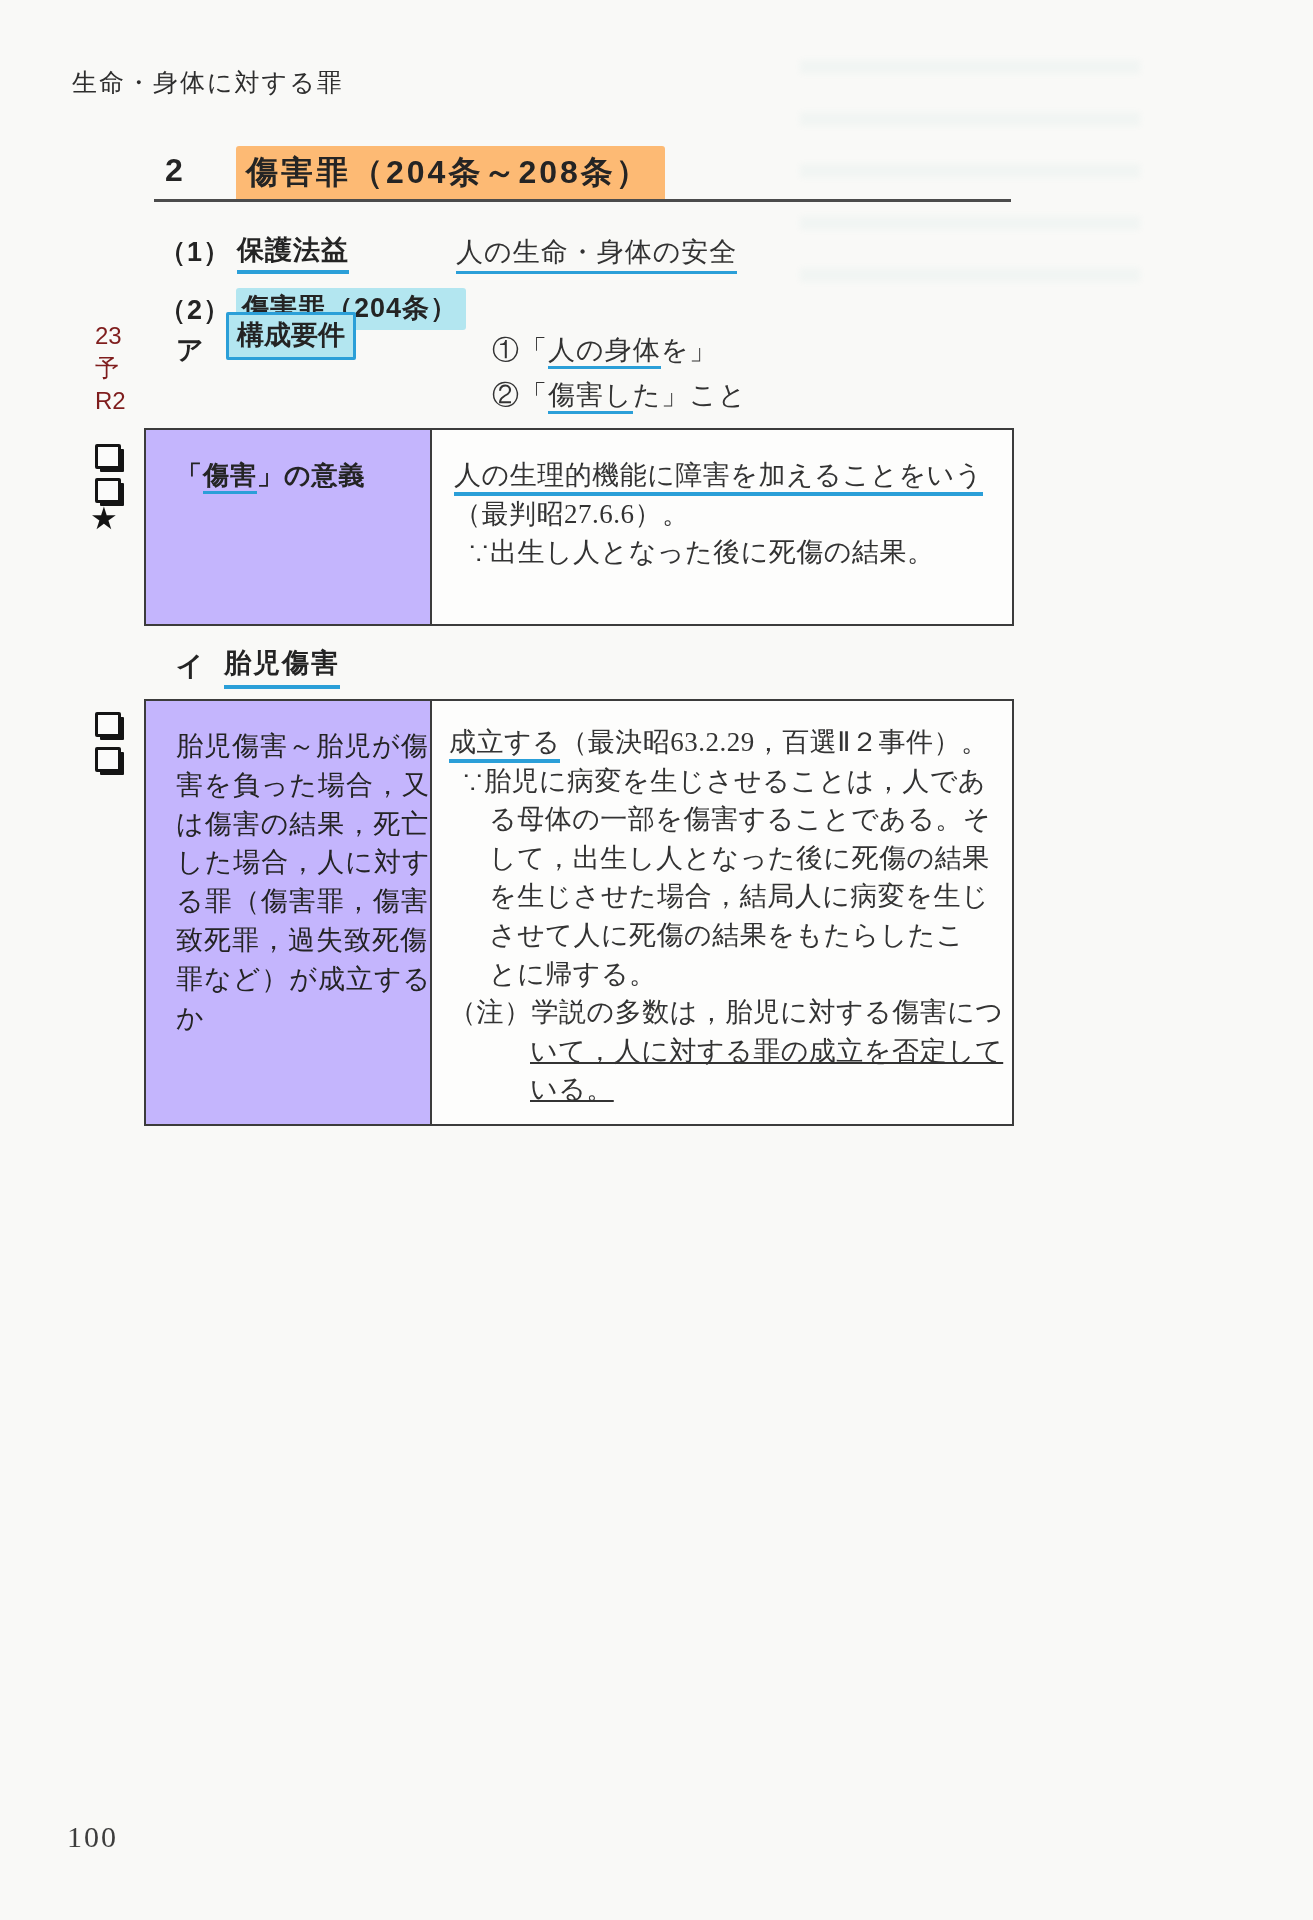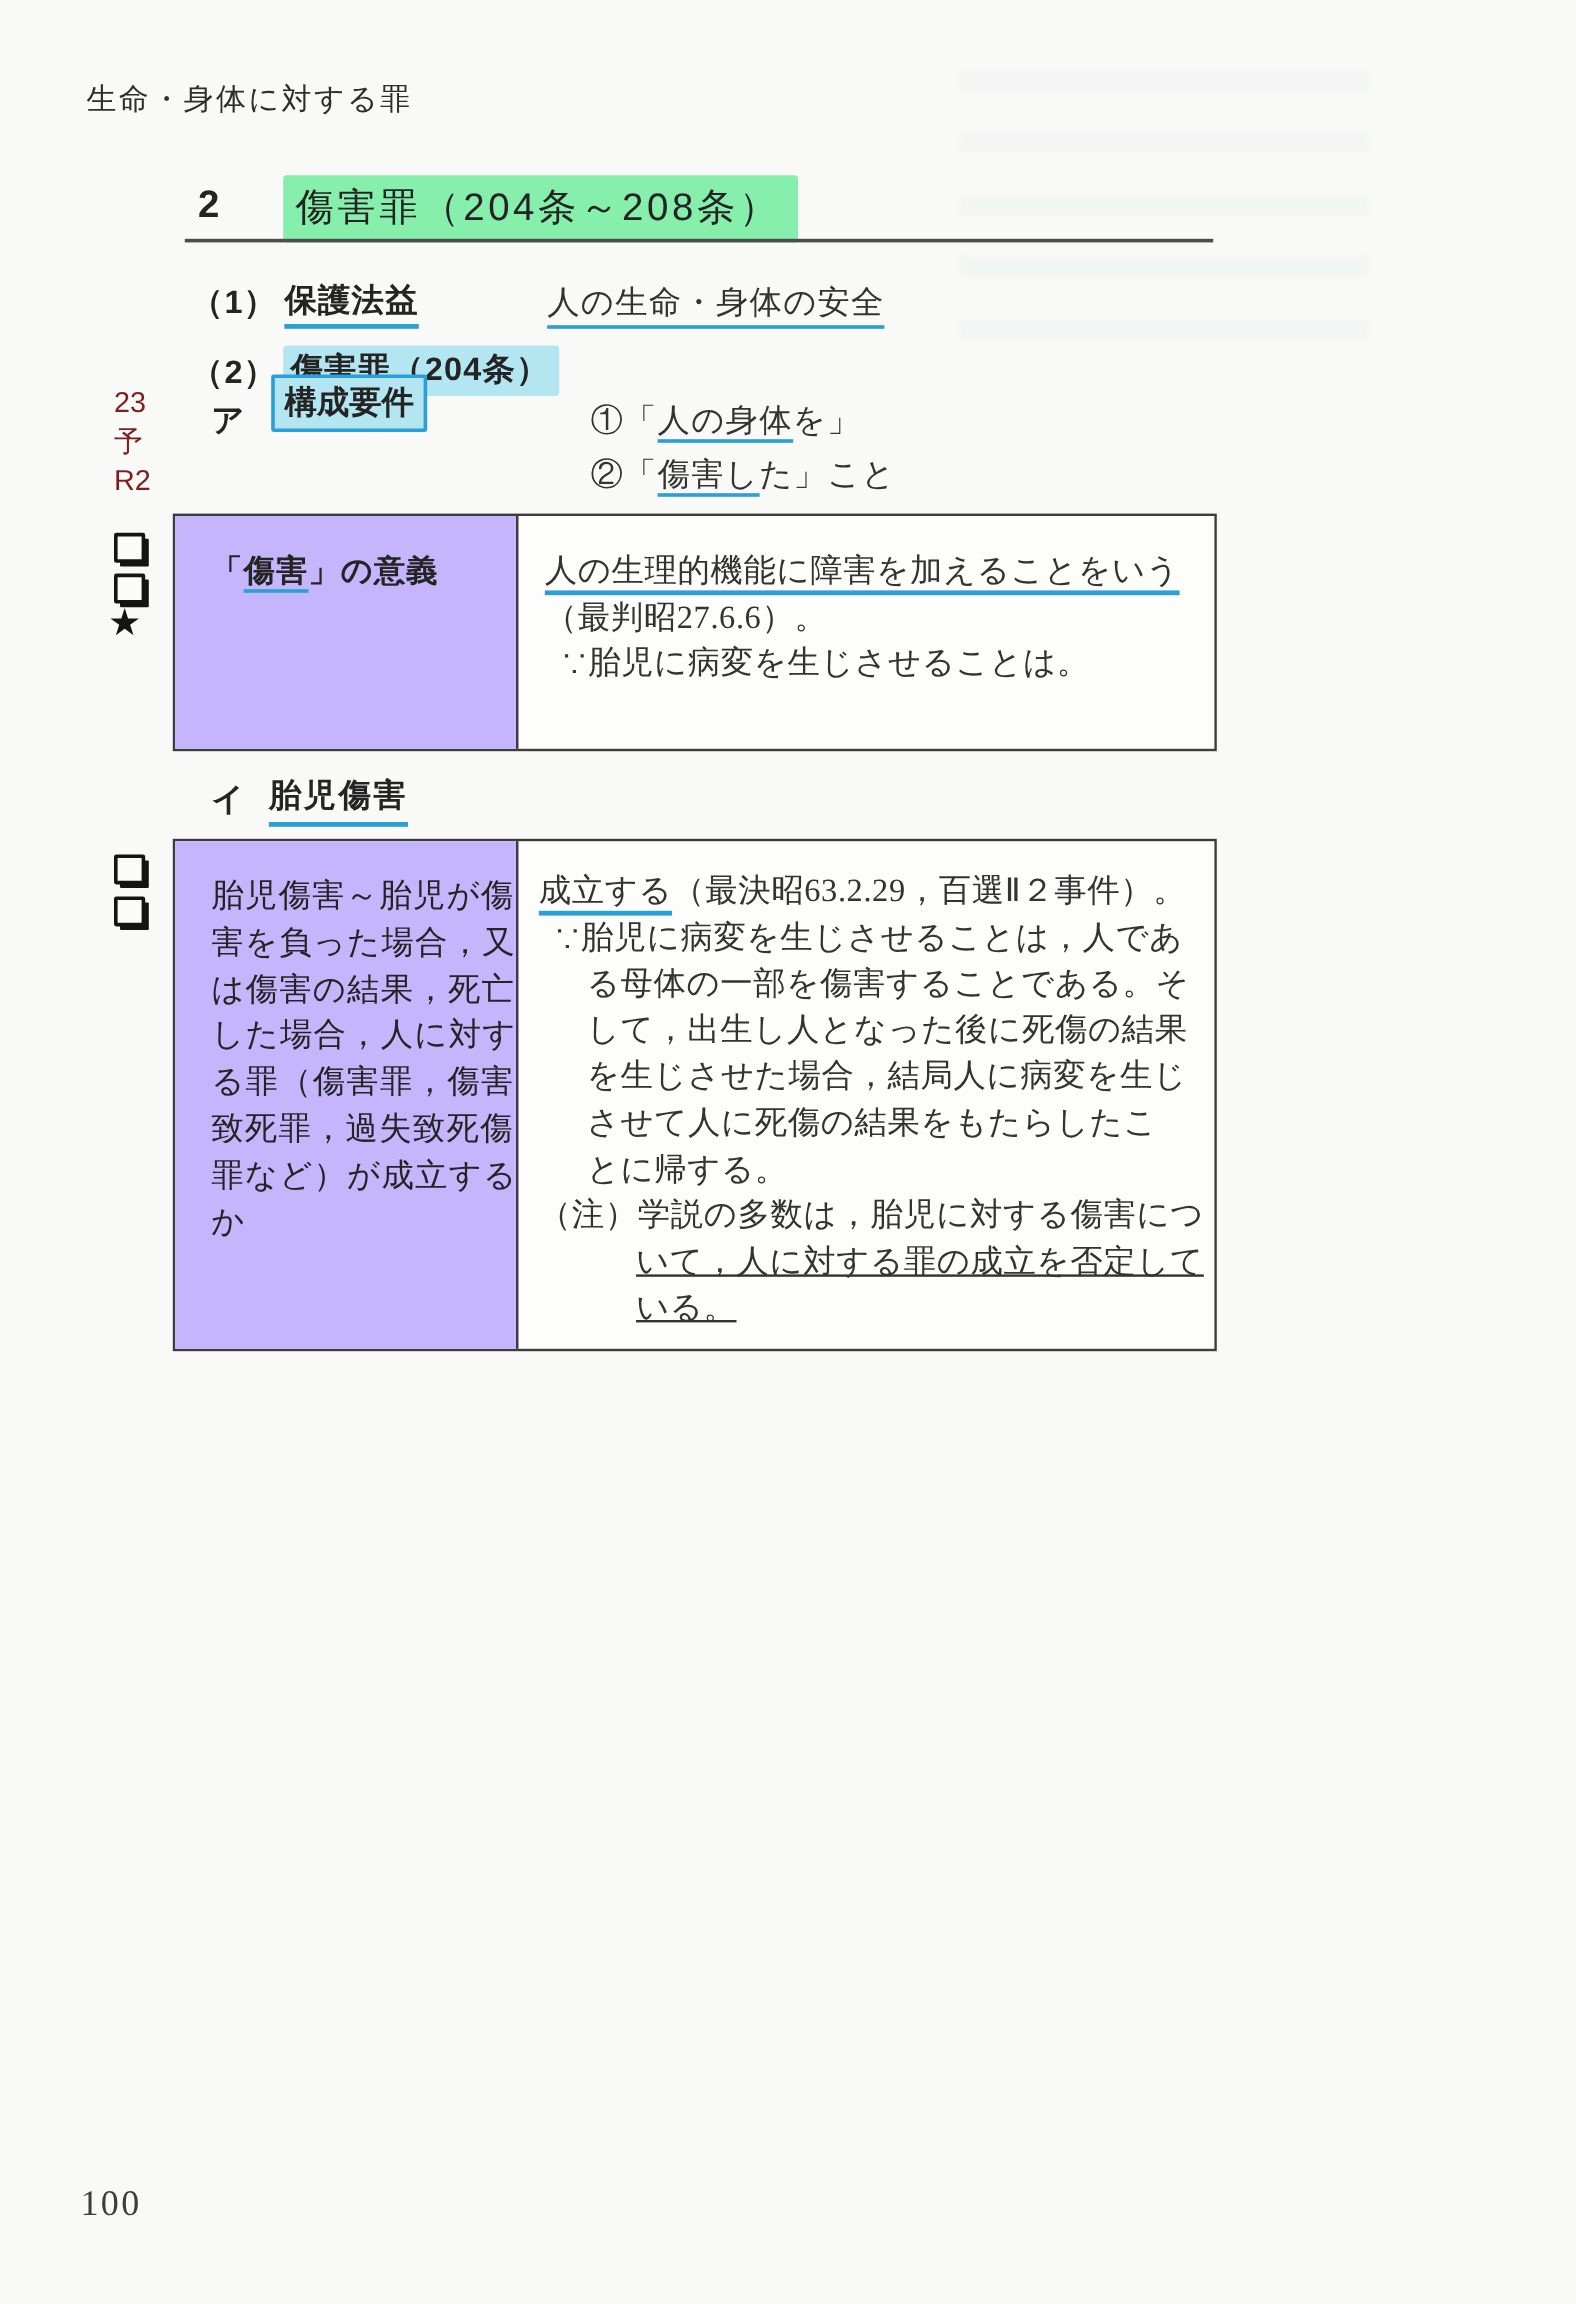--- a/index.html
+++ b/index.html
@@ -9,22 +9,22 @@
     font-family:"Liberation Sans",sans-serif;
     color:#222; overflow:hidden;
   }
   .abs{position:absolute;}
   .serif{font-family:"Liberation Serif",serif; color:#333;}
   .gothic{font-family:"Liberation Sans",sans-serif; color:#1f1f1f;}
 
   .running-header{left:72px; top:66px; font-size:25px; letter-spacing:2px; color:#2e2e2e; font-weight:500;}
 
   .sec-num{left:165px; top:152px; font-size:32px; font-weight:700; color:#242424;}
-  .sec-title{left:236px; top:146px; font-size:32px; font-weight:400; color:#242424;
-             background:#86efac; padding:5px 14px 7px 10px; letter-spacing:3px; border-radius:3px;}
+  .sec-title{left:236px; top:146px; font-size:32px; font-weight:700; color:#242424;
+             background:#fdba74; padding:5px 14px 7px 10px; letter-spacing:3px; border-radius:3px;}
   .rule{left:154px; top:199px; width:857px; height:3px; background:#4c4c4c;}
 
   .row-label{font-size:27px; font-weight:600; color:#242424; letter-spacing:1px;}
   .u-blue{border-bottom:4px solid #2b9fd8; padding-bottom:2px;}
   .u-blue-thin{border-bottom:3px solid #2b9fd8; padding-bottom:1px;}
   .hl{background:#b3e6f0; border-radius:3px;}
 
   .item1-label{left:159px; top:234px;}
   .item1-head{left:237px; top:232px;}
   .item1-value{left:456px; top:234px; font-size:27px; letter-spacing:1px;}
@@ -103,21 +103,21 @@
   <div class="chk cb1b"></div>
   <div class="abs star">★</div>
 
   <div class="abs jtable t1">
     <div class="t-left">
       <div class="cell-head"><span>「</span><span class="u-blue-thin">傷害</span><span>」の意義</span></div>
     </div>
     <div class="t-right serif">
       <div class="bodyline"><span class="u-blue">人の生理的機能に障害を加えることをいう</span></div>
       <div class="bodyline">（最判昭27.6.6）。</div>
-      <div class="bodyline ind-d">∵胎児に病変を生じさせることは。</div>
+      <div class="bodyline ind-d">∵出生し人となった後に死傷の結果。</div>
     </div>
   </div>
 
   <div class="abs row-label sub-i-label gothic">イ</div>
   <div class="abs row-label sub-i-head gothic">胎児傷害</div>
 
   <div class="chk cb2a"></div>
   <div class="chk cb2b"></div>
 
   <div class="abs jtable t2">

